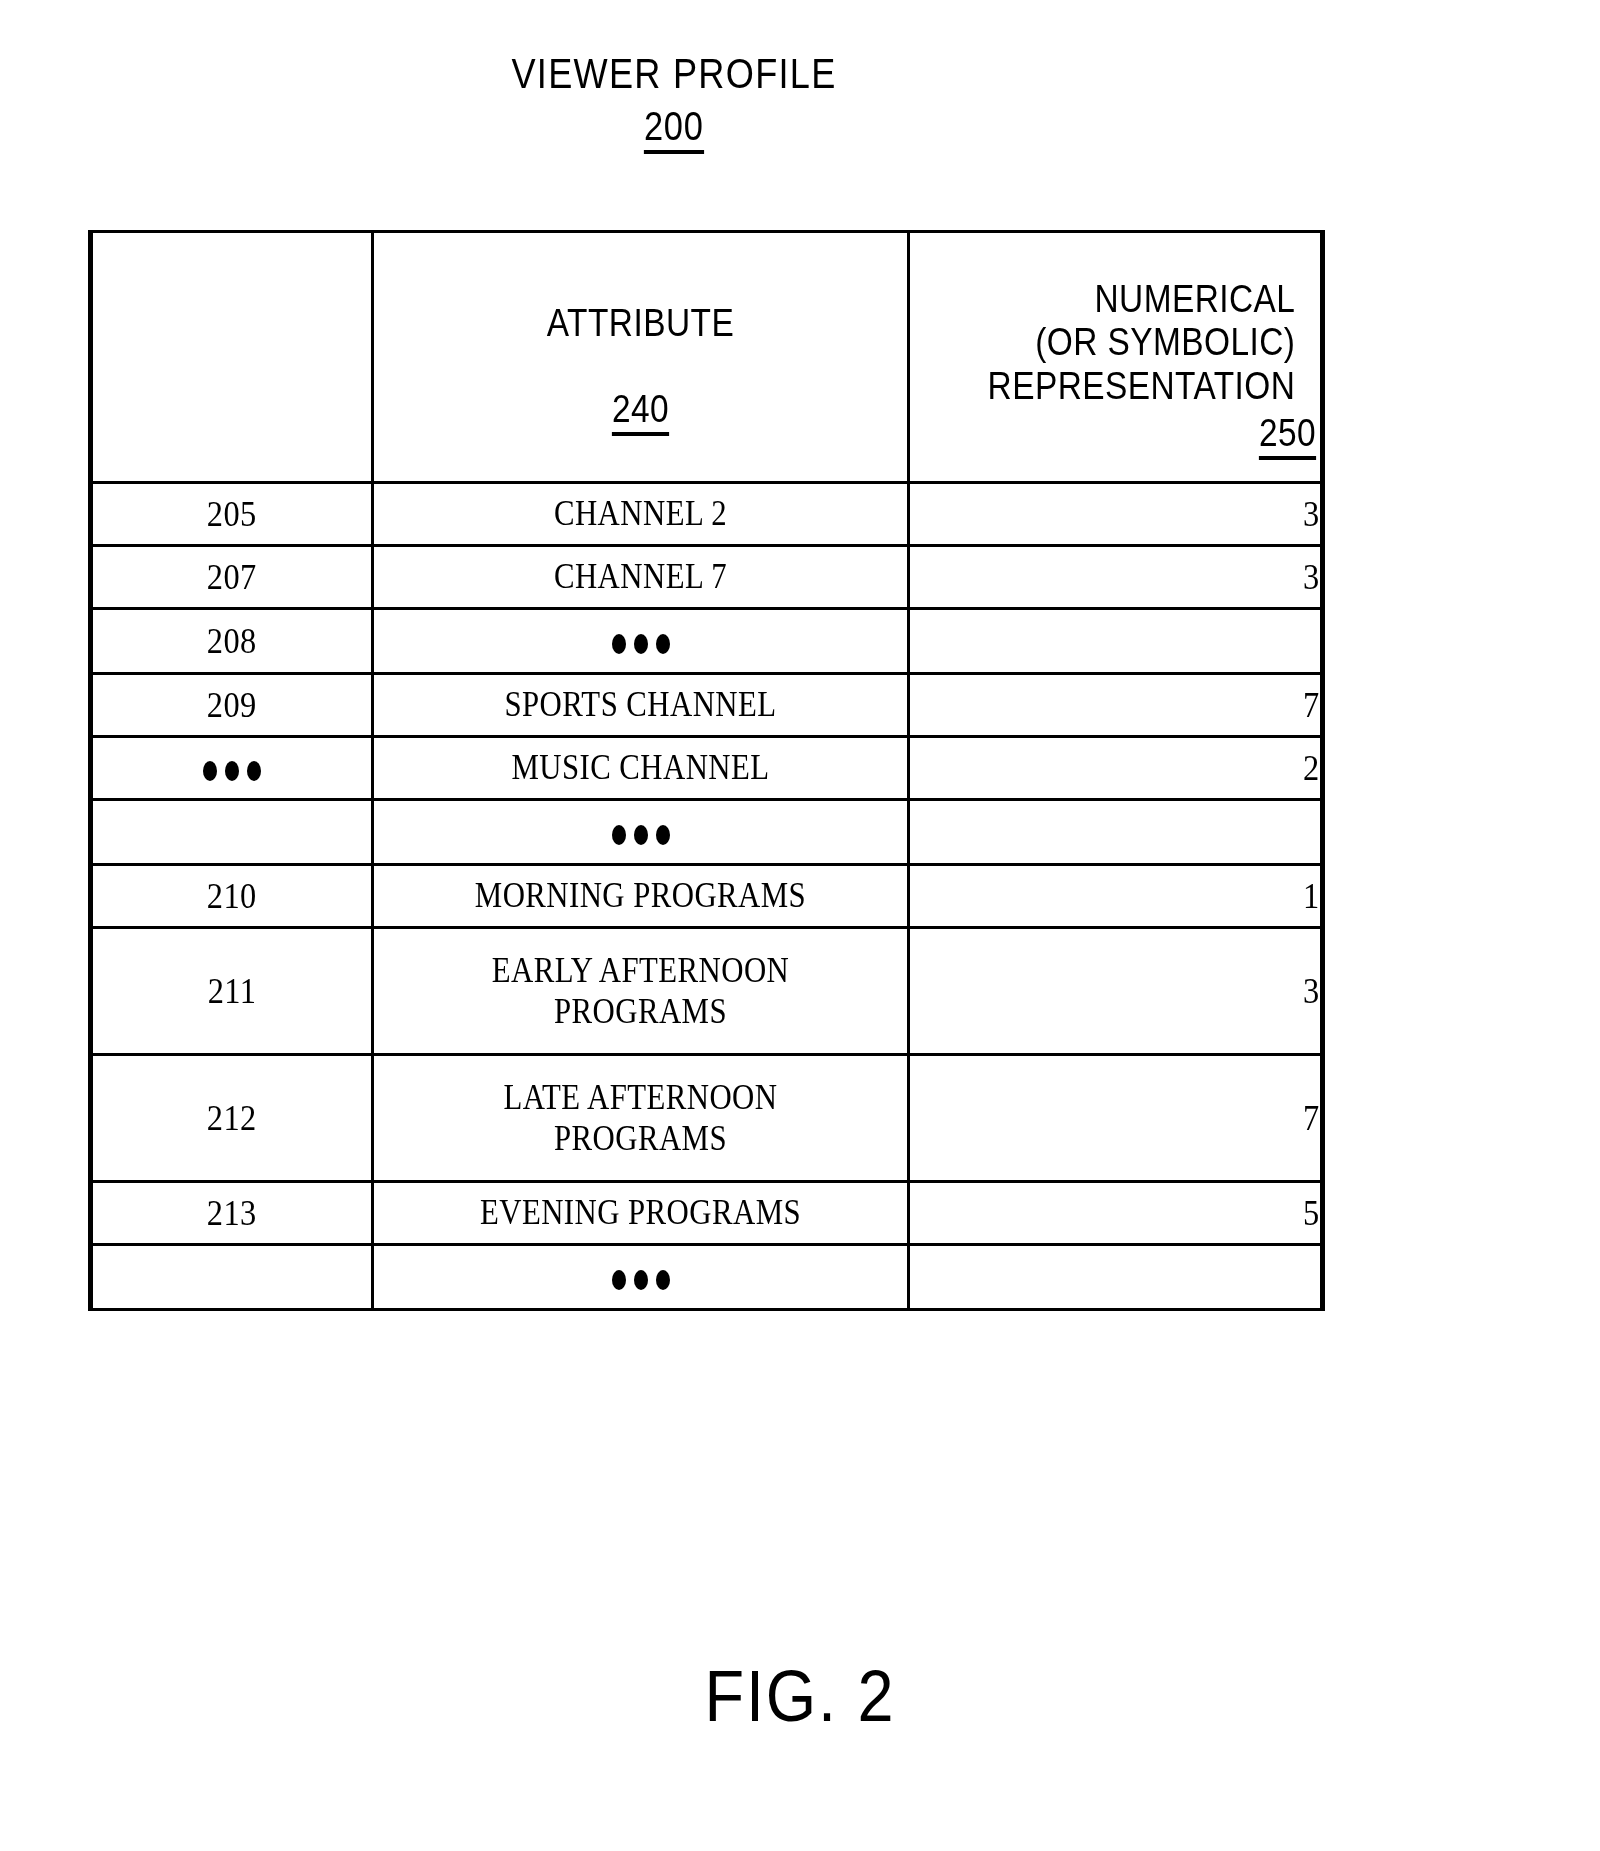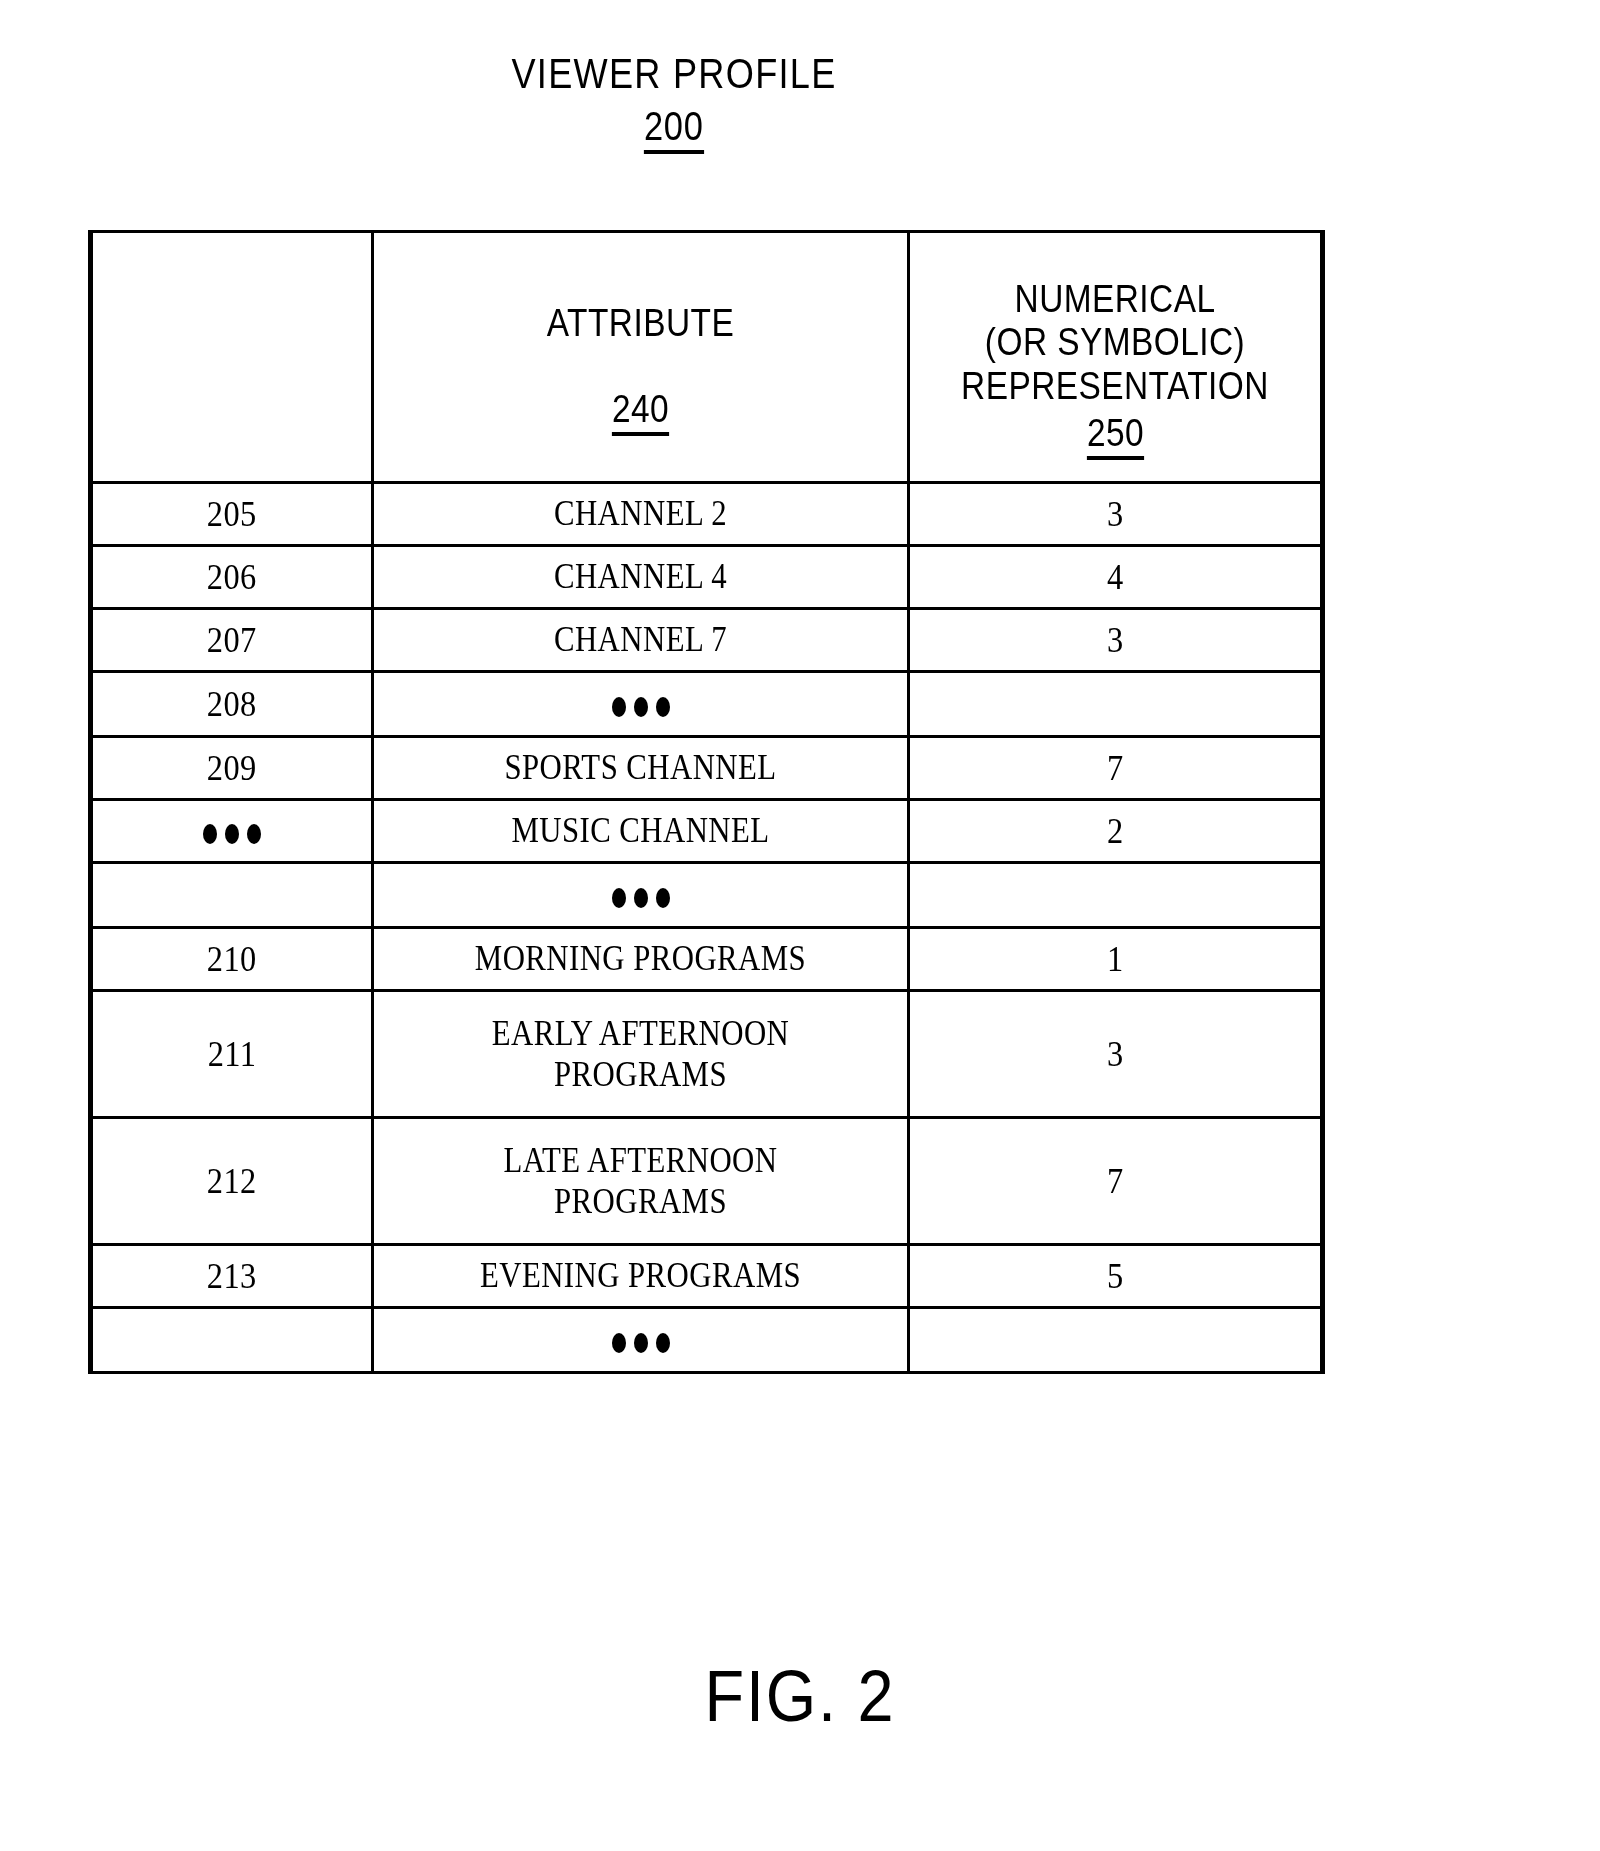--- a/index.html
+++ b/index.html
@@ -53,21 +53,21 @@
   }
   #profile-table td {
     border: 3px solid #000;
     padding: 0;
     vertical-align: middle;
     text-align: center;
     font-size: 35px;
     letter-spacing: 0.5px;
   }
   #profile-table .outer-left  { border-left-width: 5px; }
-  #profile-table .outer-right { border-right-width: 5px; }
+  #profile-table .outer-right { border-right-width: 5px; text-align: right; }
 
   col.col-id  { width: 282px; }
   col.col-attr{ width: 536px; }
   col.col-val { width: 414px; }
 
   .cell-text {
     display: block;
     transform: scaleX(0.88);
     white-space: pre-line;
     line-height: 1.18;
@@ -167,27 +167,20 @@
       </td>
     </tr>
   <tr class="data-row">
         <td class="outer-left"><span class="ref-num">205</span></td>
         <td>
           <span class="cell-text">CHANNEL 2</span>
         </td>
         <td class="outer-right"><span class="value">3</span></td>
       </tr>
       <tr class="data-row">
-        <td class="outer-left"><span class="ref-num">206</span></td>
-        <td>
-          <span class="cell-text">CHANNEL 4</span>
-        </td>
-        <td class="outer-right"><span class="value">4</span></td>
-      </tr>
-      <tr class="data-row">
         <td class="outer-left"><span class="ref-num">207</span></td>
         <td>
           <span class="cell-text">CHANNEL 7</span>
         </td>
         <td class="outer-right"><span class="value">3</span></td>
       </tr>
       <tr class="data-row dots">
         <td class="outer-left"><span class="ref-num">208</span></td>
         <td><span class="ellipsis"><i></i><i></i><i></i></span></td>
         <td class="outer-right"></td>

